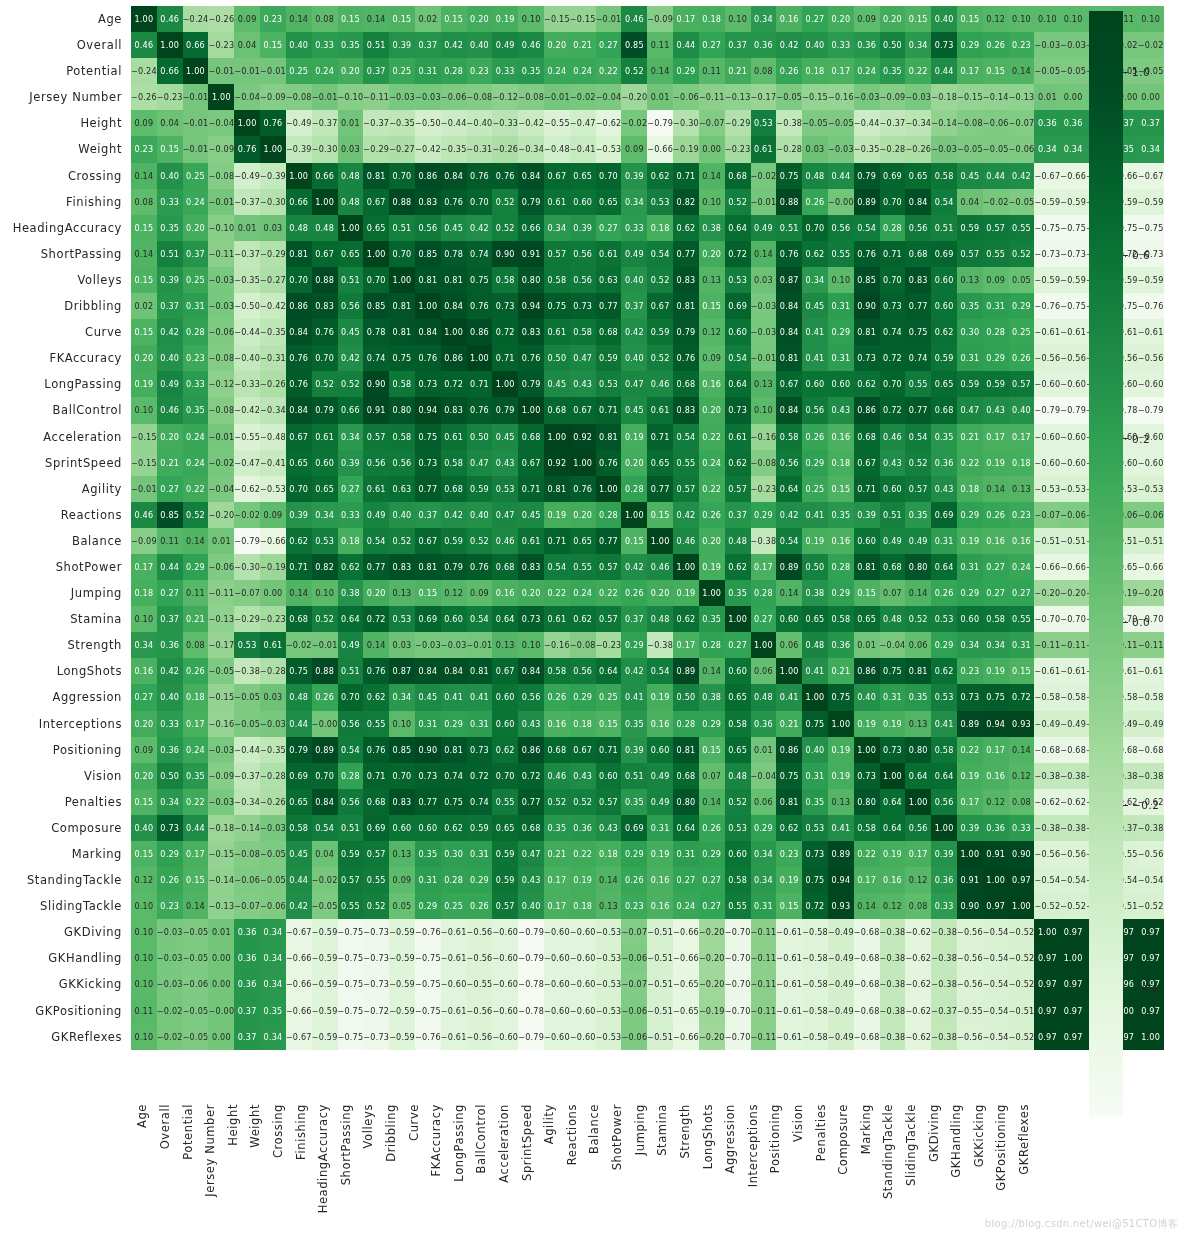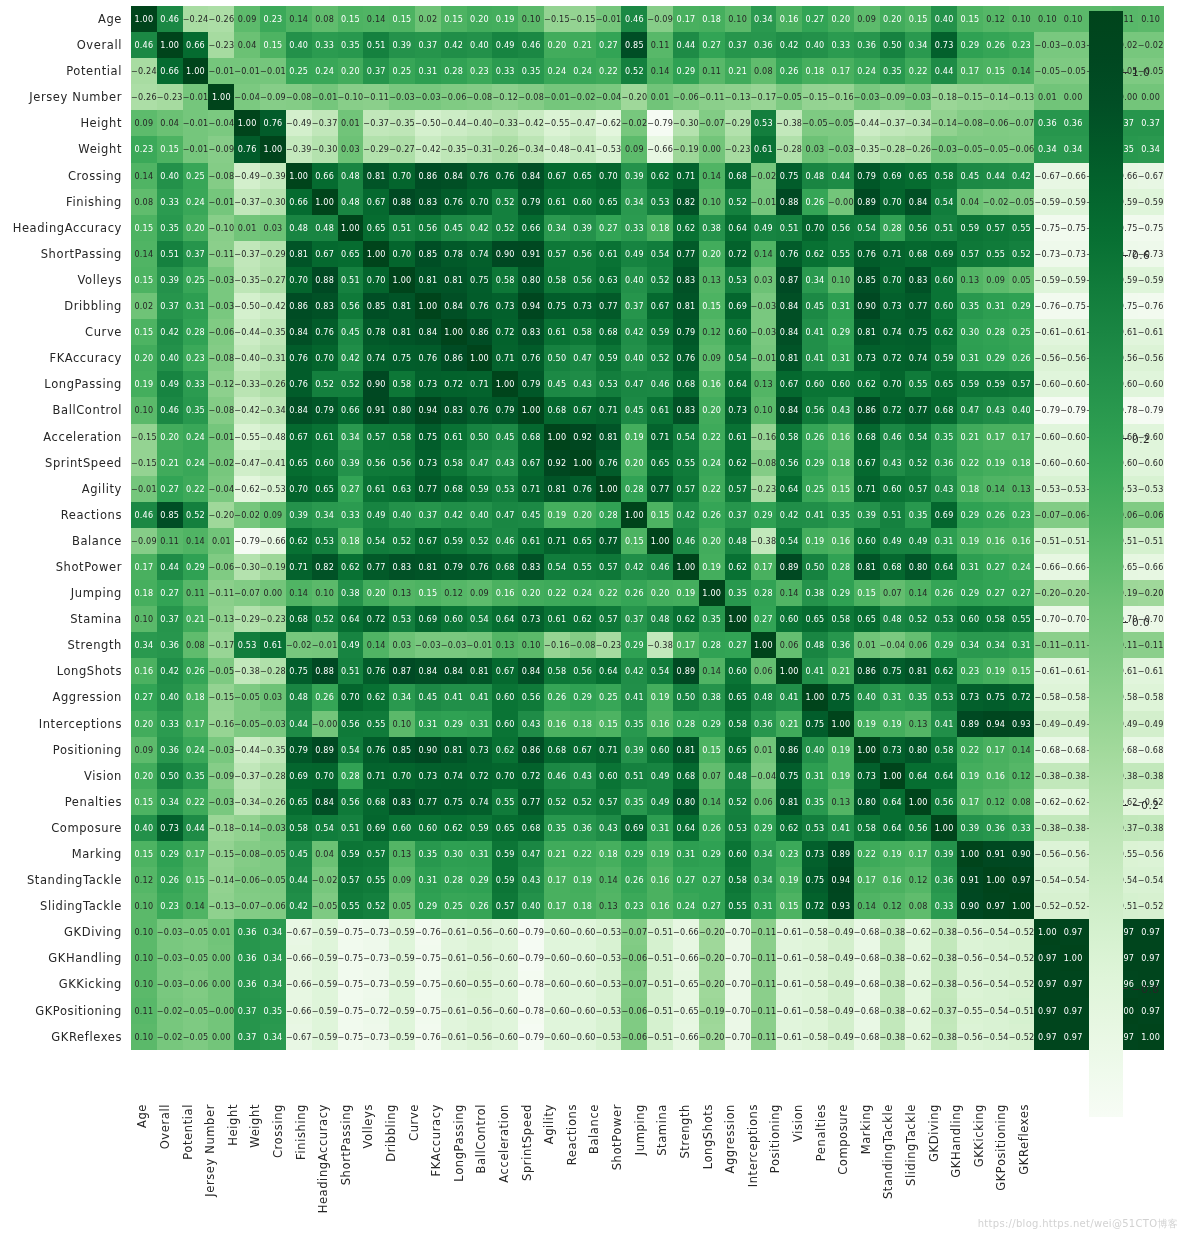--- a/index.html
+++ b/index.html
@@ -1818,14 +1818,14 @@
       <div class="ctick" style="top: 788.365px;">
         <div class="tmark"></div>
         <div class="tlabel">−0.2</div>
       </div>
       <div class="ctick" style="top: 971.68px;">
         <div class="tmark"></div>
         <div class="tlabel">−0.8</div>
       </div>
     </div>
 
-  <div id="watermark">https://blog.https.net/wei@51CTO博客</div>
+  <div id="watermark">blog://blog.csdn.net/wei@51CTO博客</div>
 </div>
 
 </body></html>

